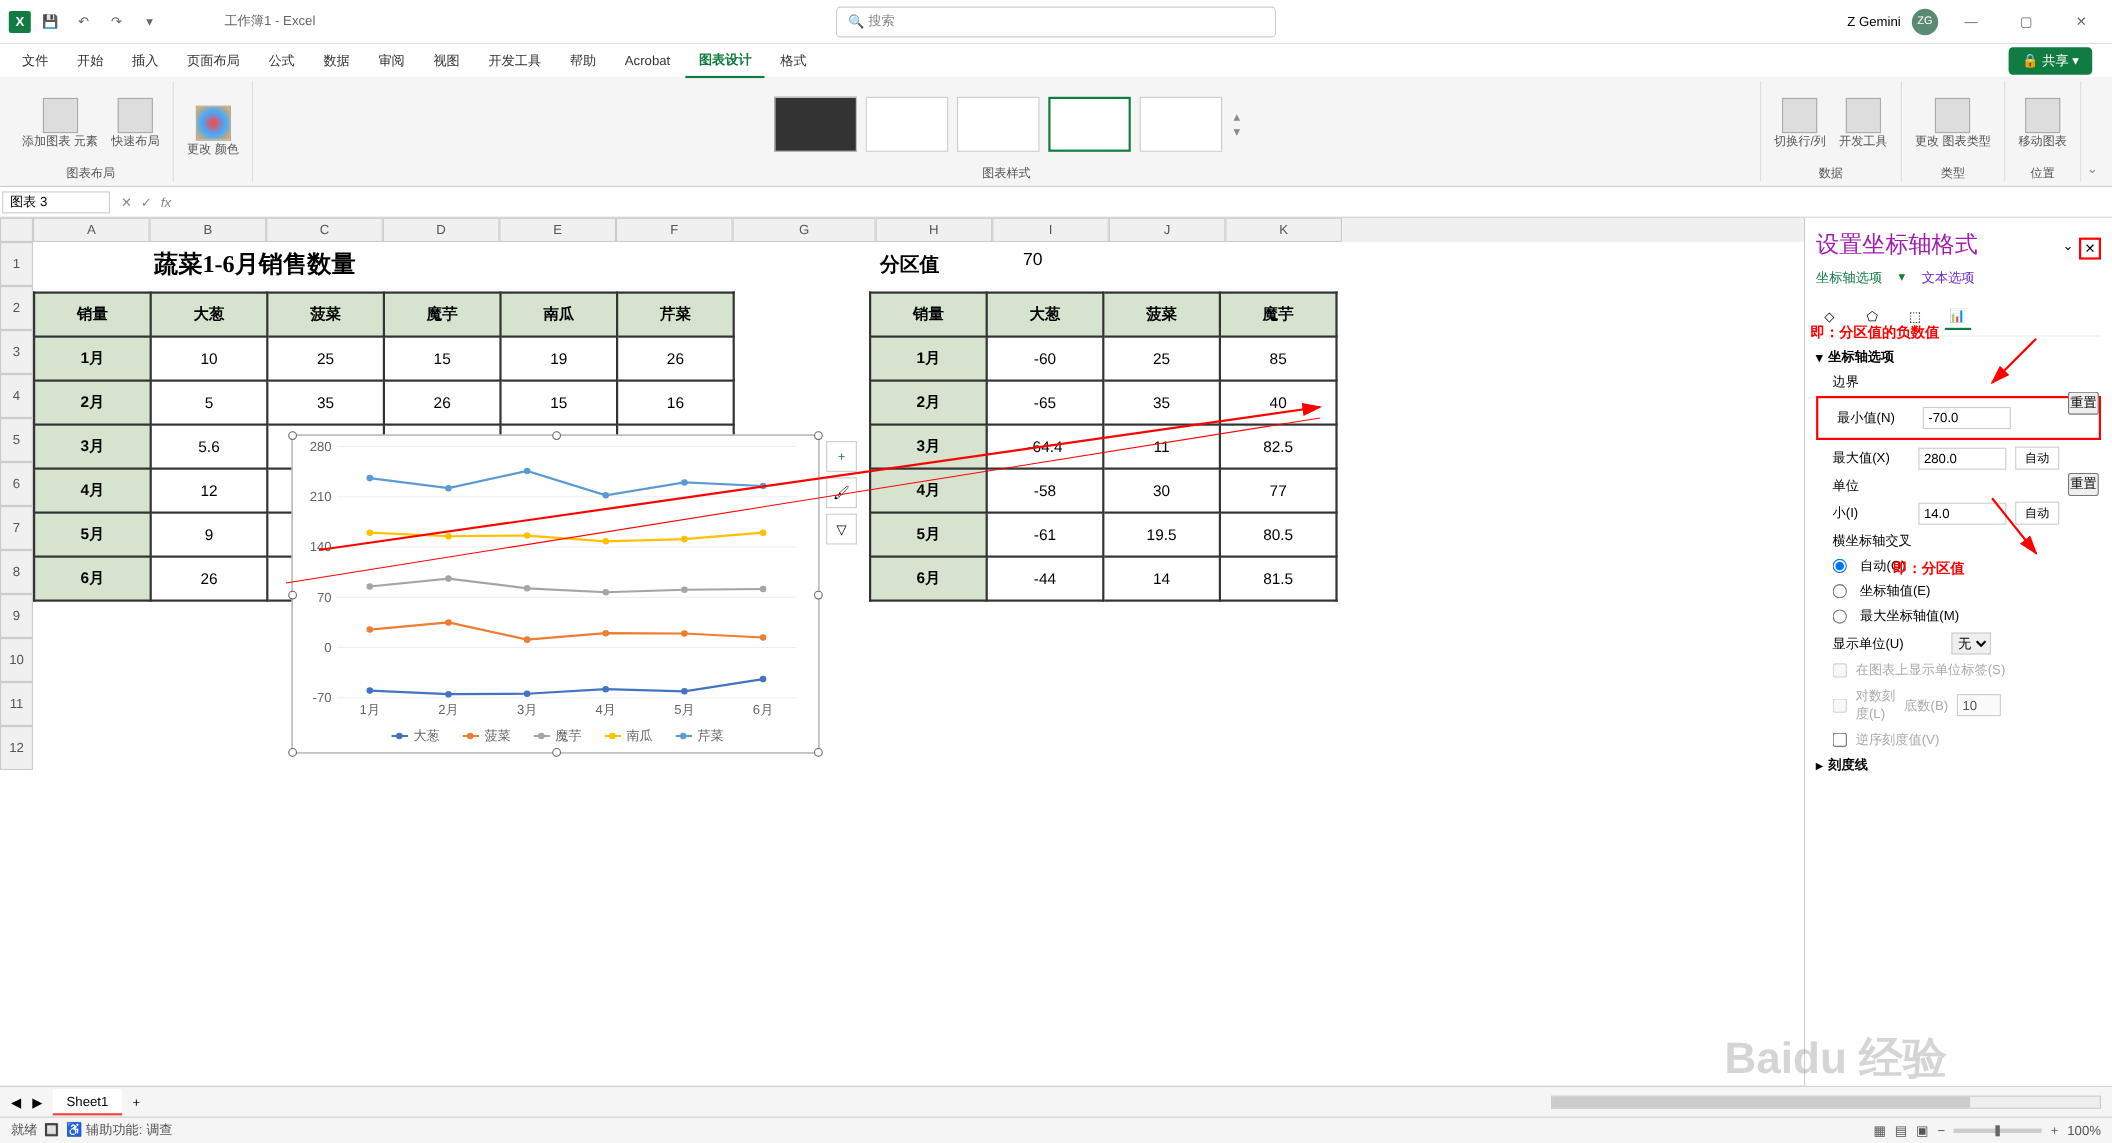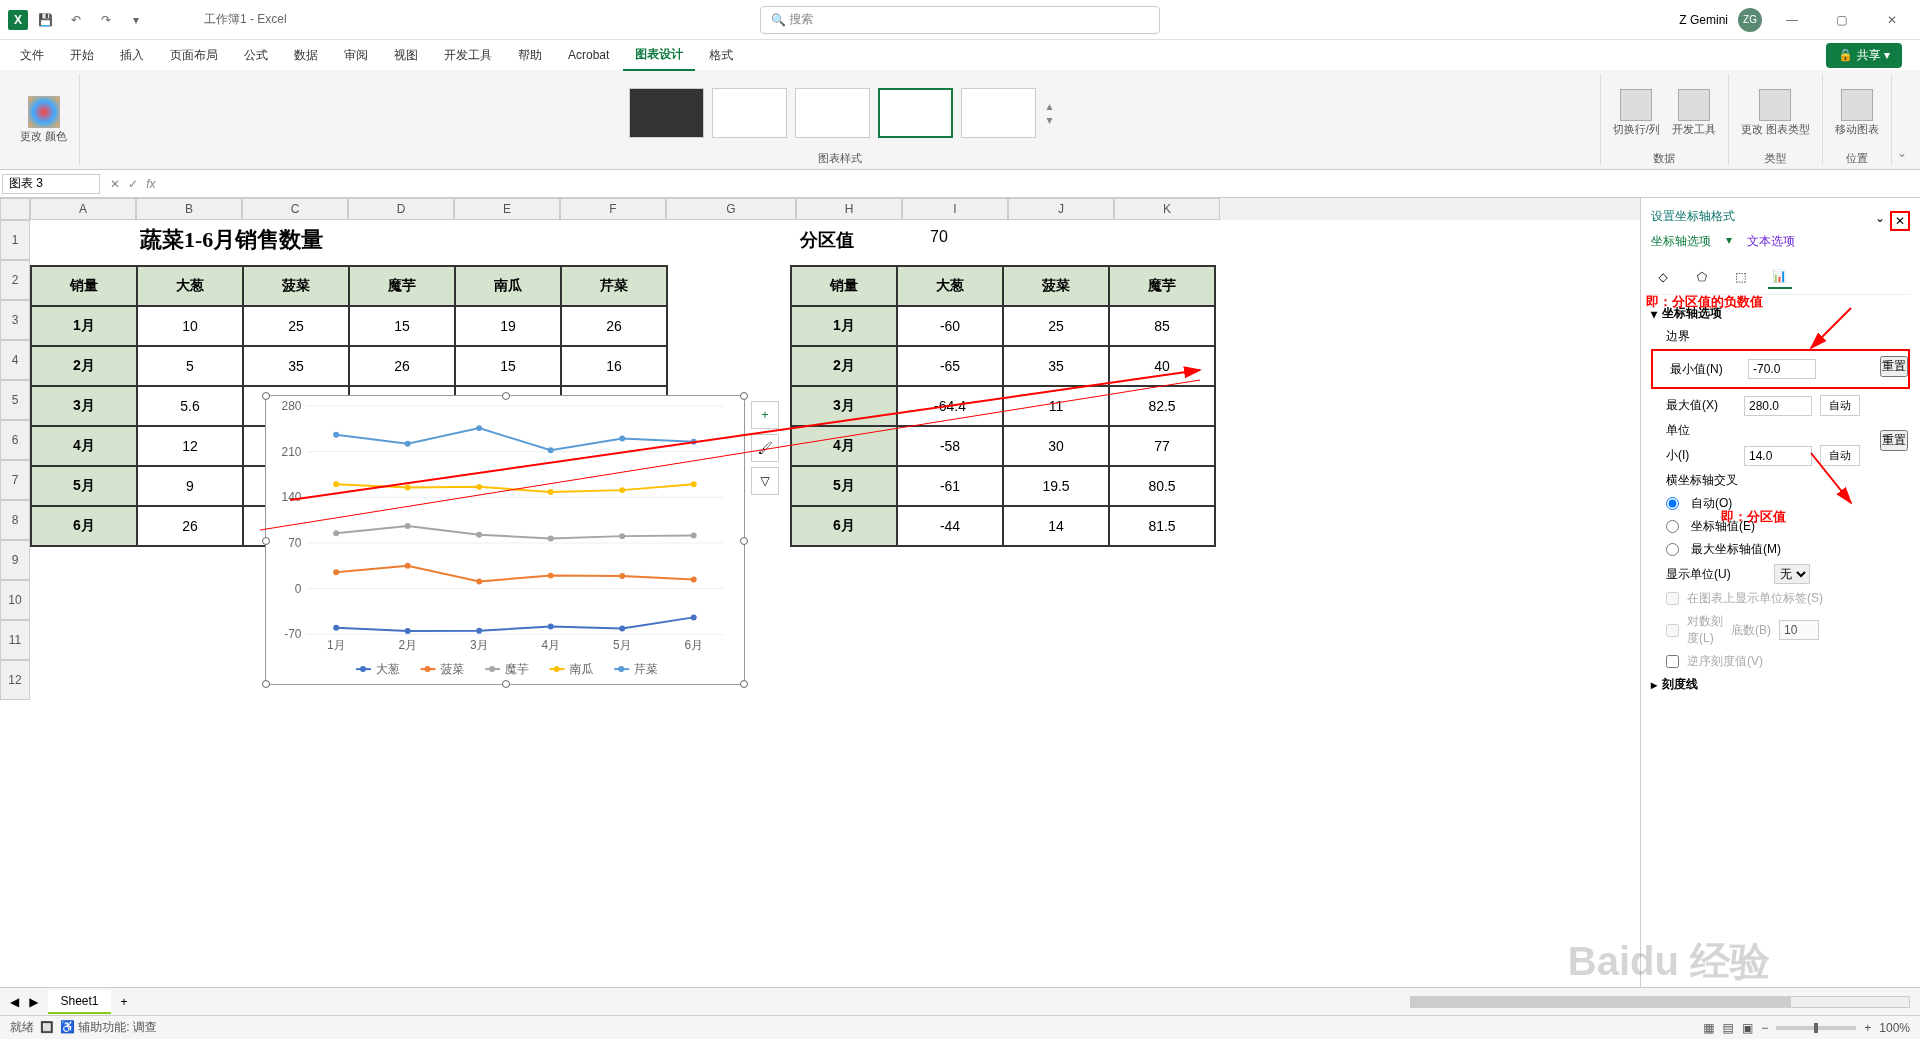--- a/index.html
+++ b/index.html
@@ -45,38 +45,38 @@
 .tbl1-title{position:absolute;left:140px;top:5px;font-size:22px;font-weight:bold;font-family:SimSun}
 .tbl2-title{position:absolute;left:800px;top:8px;font-size:18px;font-weight:bold}
 .tbl2-val{position:absolute;left:930px;top:8px;font-size:16px}
 .row-nums{position:absolute;left:0;top:0;display:flex;flex-direction:column}
 .embedded-chart{position:absolute;left:265px;top:175px;width:480px;height:290px;background:#fff;border:1px solid #999}
 .chart-handle{position:absolute;width:8px;height:8px;background:#fff;border:1px solid #666;border-radius:50%}
 .chart-svg{width:100%;height:100%}
 .chart-side-btns{position:absolute;right:-35px;top:5px;display:flex;flex-direction:column;gap:5px}
 .side-btn{width:28px;height:28px;border:1px solid #ccc;background:#fff;display:flex;align-items:center;justify-content:center}
 .pane{width:280px;background:#fff;border-left:1px solid #ccc;padding:10px;position:relative}
-.pane-title{font-size:12px;color:#0f766e;margin-bottom:8px}
+.pane-title{font-size:21px;color:#a21caf;margin-bottom:8px}
 .pane-tabs{display:flex;gap:15px;margin-bottom:10px;font-size:13px}
 .pane-tabs span{color:#107c41}
 .pane-icons{display:flex;gap:15px;margin-bottom:10px;padding:5px 0;border-bottom:1px solid #eee}
 .pane-icon{width:24px;height:24px;display:flex;align-items:center;justify-content:center}
 .pane-icon.active{color:#107c41;border-bottom:2px solid #107c41}
 .pane-section{margin-bottom:10px}
 .pane-sec-title{font-weight:bold;margin:6px 0;display:flex;align-items:center;gap:5px}
 .pane-row{display:flex;align-items:center;gap:8px;margin:6px 0;padding-left:15px}
 .pane-row label{width:70px;font-size:12px}
-.pane-row input[type=text]{width:68px;border:1px solid #ccc;padding:2px 4px;font-size:12px}
+.pane-row input[type=text]{width:80px;border:1px solid #ccc;padding:2px 4px;font-size:12px}
 .pane-row button{border:1px solid #ccc;background:#fff;padding:2px 8px;font-size:11px}
 .pane-row input[type=radio]{margin-right:4px}
 .red-annot{position:absolute;color:red;font-size:13px;font-weight:bold}
 .red-box{border:2px solid red}
 .red-arrow{position:absolute;pointer-events:none}
 .sheet-tabs{height:28px;display:flex;align-items:center;border-top:1px solid #ccc;background:#f5f5f5;padding:0 10px;gap:10px}
-.sheet-tab{padding:4px 12px;background:#fff;border-bottom:2px solid #84cc16}
+.sheet-tab{padding:4px 12px;background:#fff;border-bottom:2px solid #ef4444}
 .statusbar{height:24px;background:#f5f5f5;border-top:1px solid #ccc;display:flex;align-items:center;padding:0 10px;font-size:11px;color:#555}
 .zoom{margin-left:auto;display:flex;align-items:center;gap:8px}
 .close-x{width:20px;height:20px;display:flex;align-items:center;justify-content:center;cursor:pointer}
 .watermark{position:absolute;right:150px;bottom:50px;font-size:40px;color:rgba(150,150,150,0.4);font-weight:bold;pointer-events:none}
 select{border:1px solid #ccc;padding:1px}
 </style>
 </head>
 <body>
 
 <div class="titlebar">
@@ -112,20 +112,34 @@
   <div class="tab">视图</div>
   <div class="tab">开发工具</div>
   <div class="tab">帮助</div>
   <div class="tab">Acrobat</div>
   <div class="tab active">图表设计</div>
   <div class="tab">格式</div>
   <div class="share-btn">🔒 <span>共享</span> ▾</div>
 </div>
 
 <div class="ribbon">
+  <div class="ribbon-group">
+    <div class="rg-buttons">
+      <div class="rg-btn">
+          <div class="rg-icon"></div>
+          <div class="rg-label">添加图表
+元素</div>
+        </div>
+      <div class="rg-btn">
+          <div class="rg-icon"></div>
+          <div class="rg-label">快速布局</div>
+        </div>
+    </div>
+    <div class="rg-label">图表布局</div>
+  </div>
   <div class="ribbon-group">
     <div class="rg-buttons">
       <div class="rg-btn">
           <div class="rg-icon" style="background:radial-gradient(circle,#f44,#4af,#fa4)"></div>
           <div class="rg-label">更改
 颜色</div>
         </div>
     </div>
   </div>
   <div class="ribbon-group" style="flex:1">

